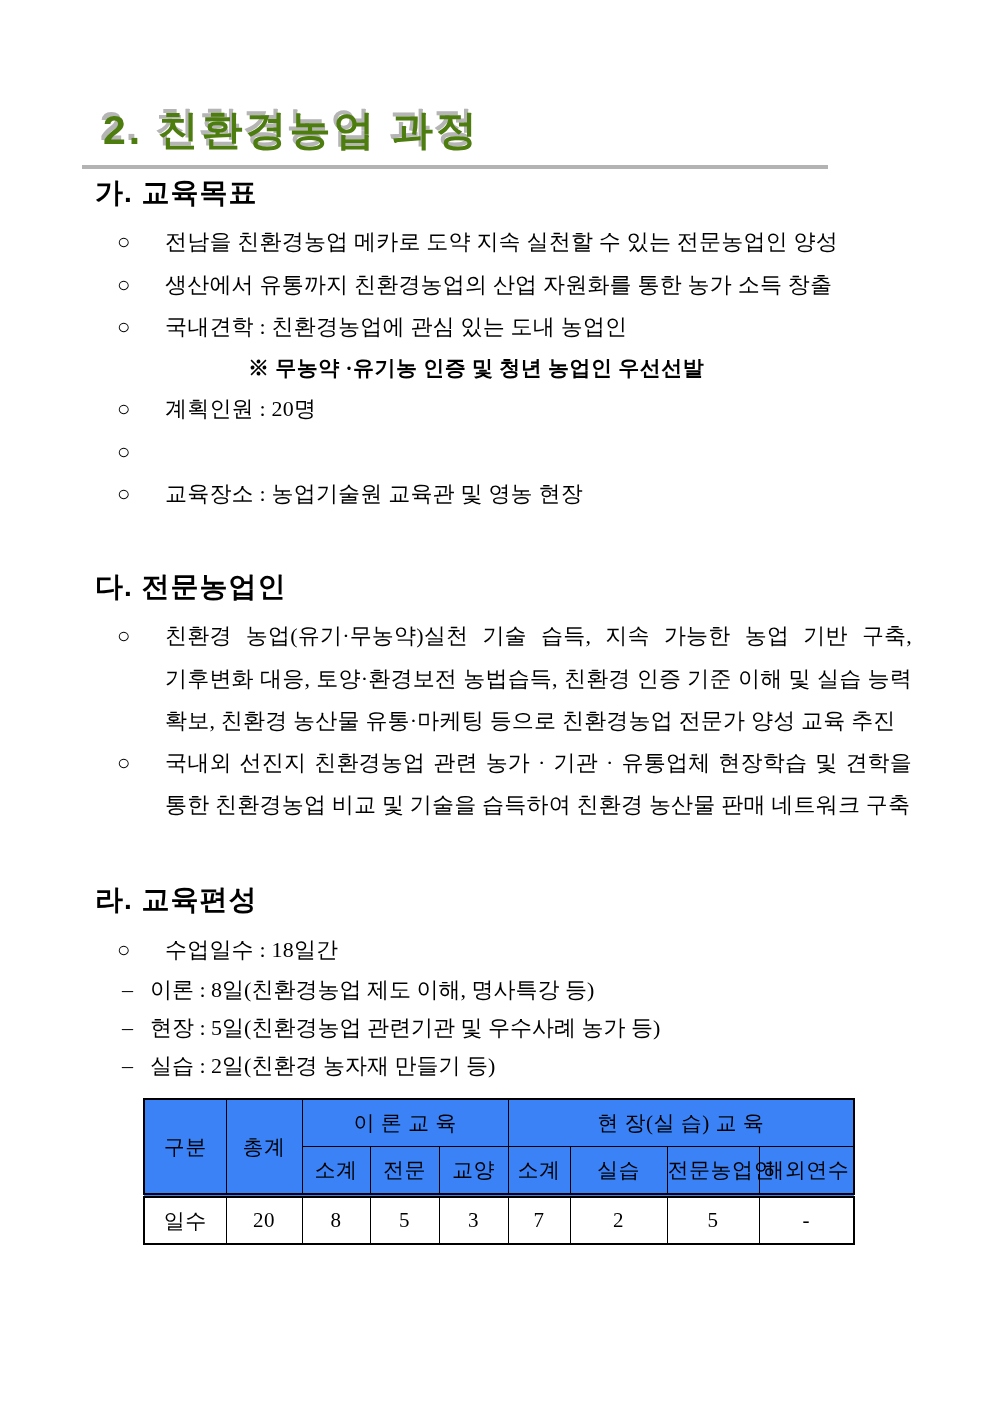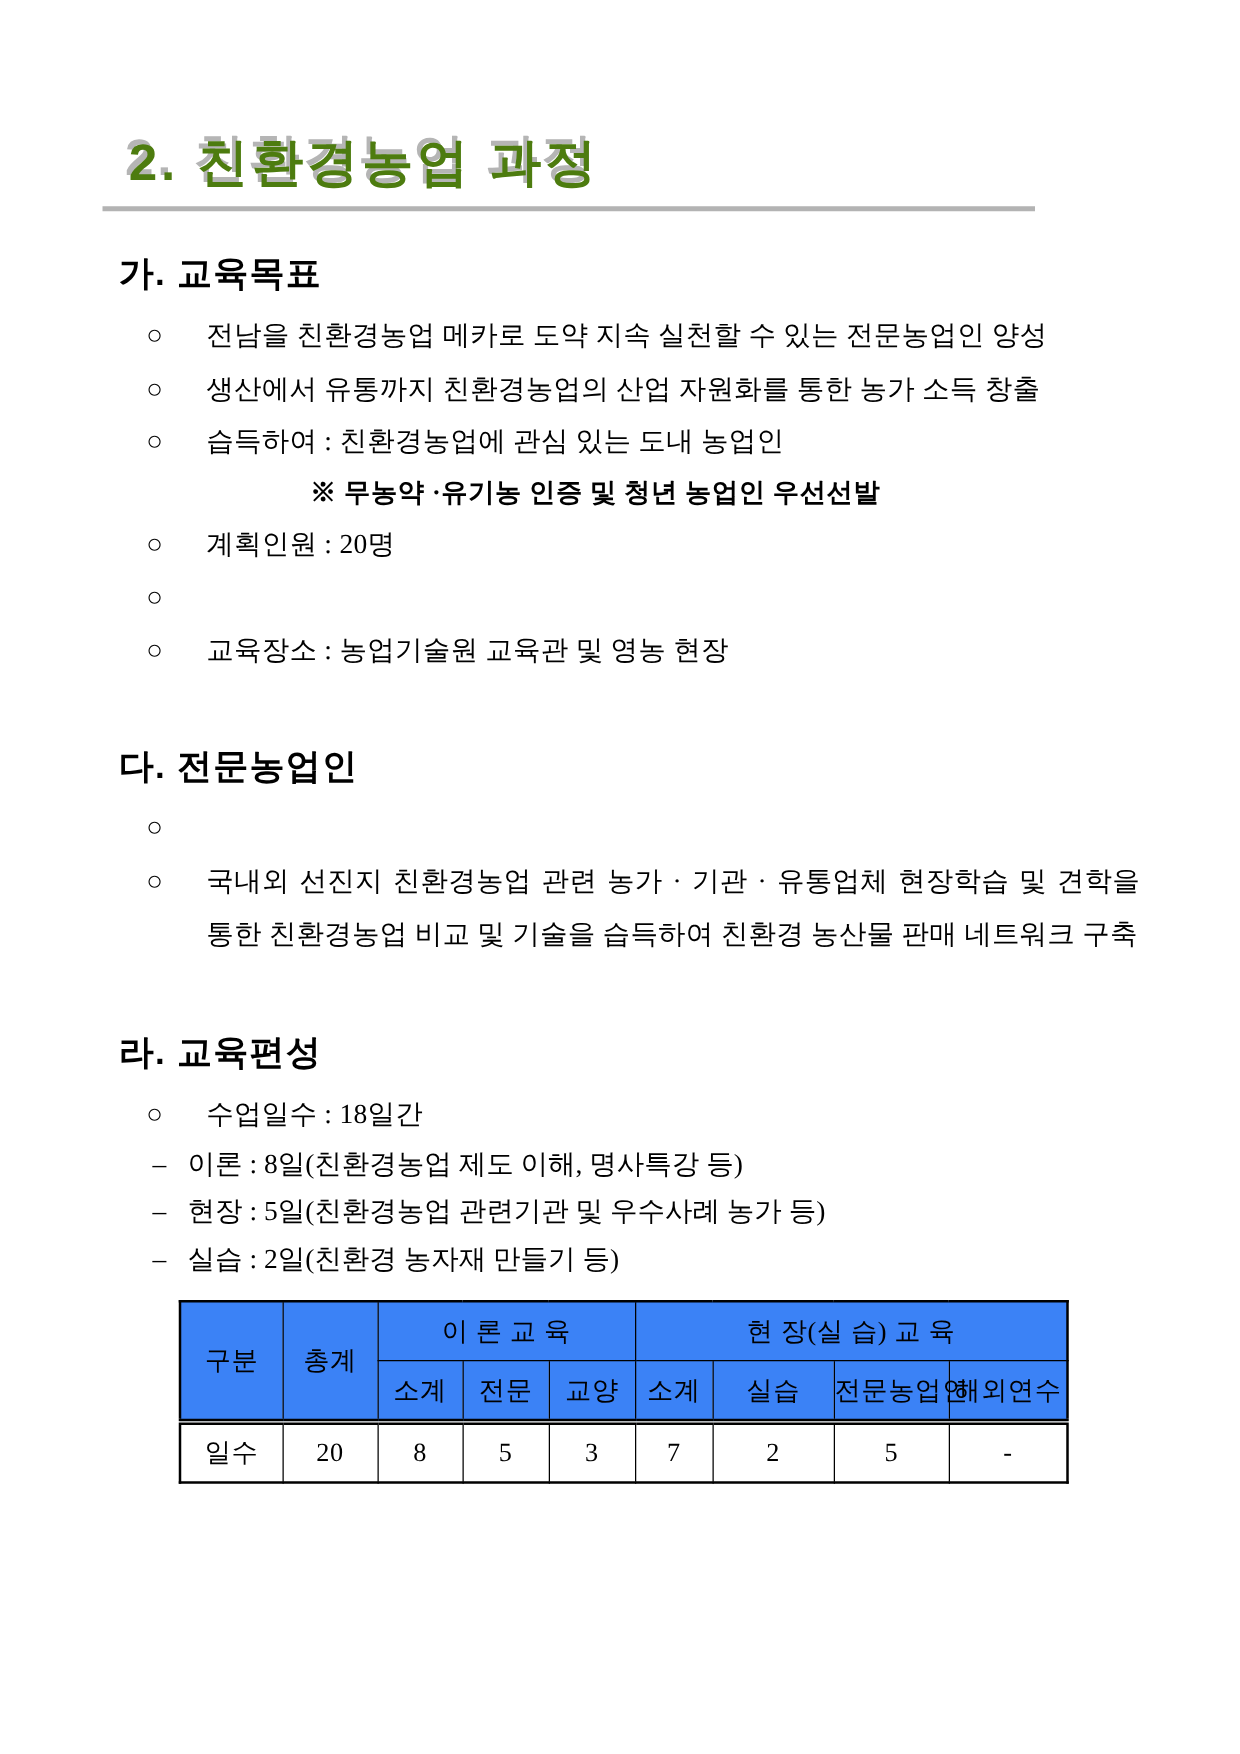--- a/index.html
+++ b/index.html
@@ -34,21 +34,21 @@
   }
   
   .sec-heading {
     font-family: "Liberation Sans", "DejaVu Sans", sans-serif;
     font-weight: 800;
     font-size: 28px;
     line-height: 1.15;
     margin: 0 0 12px 15px;
     letter-spacing: 1px;
   }
-  .sec-goal .sec-heading     { margin-top: 34px; }
+  .sec-goal .sec-heading     { margin-top: 8px; }
   .sec-overview .sec-heading { margin-top: 48px; }
   .sec-content .sec-heading  { margin-top: 56px; }
   .sec-plan .sec-heading     { margin-top: 58px; }
   
   .item {
     display: flex;
     align-items: flex-start;
     font-size: 22px;
     line-height: 1.92;
     letter-spacing: 0.2px;
@@ -121,40 +121,41 @@
     </div>
     <div class="item">
       <span class="marker">○</span>
       <span class="item-text">생산에서 유통까지 친환경농업의 산업 자원화를 통한 농가 소득 창출</span>
     </div>
   </section>
 
   <section class="sec-overview">
     <div class="item">
       <span class="marker">○</span>
-      <span class="item-text">습득하여 : 친환경농업에 관심 있는 도내 농업인</span>
+      <span class="item-text">국내견학 : 친환경농업에 관심 있는 도내 농업인</span>
     </div>
     <div class="note-line">※ 무농약 ·유기농 인증 및 청년 농업인 우선선발</div>
     <div class="item">
       <span class="marker">○</span>
       <span class="item-text">계획인원 : 20명</span>
     </div>
     <div class="item">
       <span class="marker">○</span>
     </div>
     <div class="item">
       <span class="marker">○</span>
       <span class="item-text">교육장소 : 농업기술원 교육관 및 영농 현장</span>
     </div>
   </section>
 
   <section class="sec-content">
     <h2 class="sec-heading">다. 전문농업인</h2>
     <div class="item justify">
       <span class="marker">○</span>
+      <span class="item-text">친환경 농업(유기·무농약)실천 기술 습득, 지속 가능한 농업 기반 구축, 기후변화 대응, 토양·환경보전 농법습득, 친환경 인증 기준 이해 및 실습 능력 확보, 친환경 농산물 유통·마케팅 등으로 친환경농업 전문가 양성 교육 추진</span>
     </div>
     <div class="item justify">
       <span class="marker">○</span>
       <span class="item-text">국내외 선진지 친환경농업 관련 농가 · 기관 · 유통업체 현장학습 및 견학을 통한 친환경농업 비교 및 기술을 습득하여 친환경 농산물 판매 네트워크 구축</span>
     </div>
   </section>
 
   <section class="sec-plan">
     <h2 class="sec-heading">라. 교육편성</h2>
     <div class="item">

